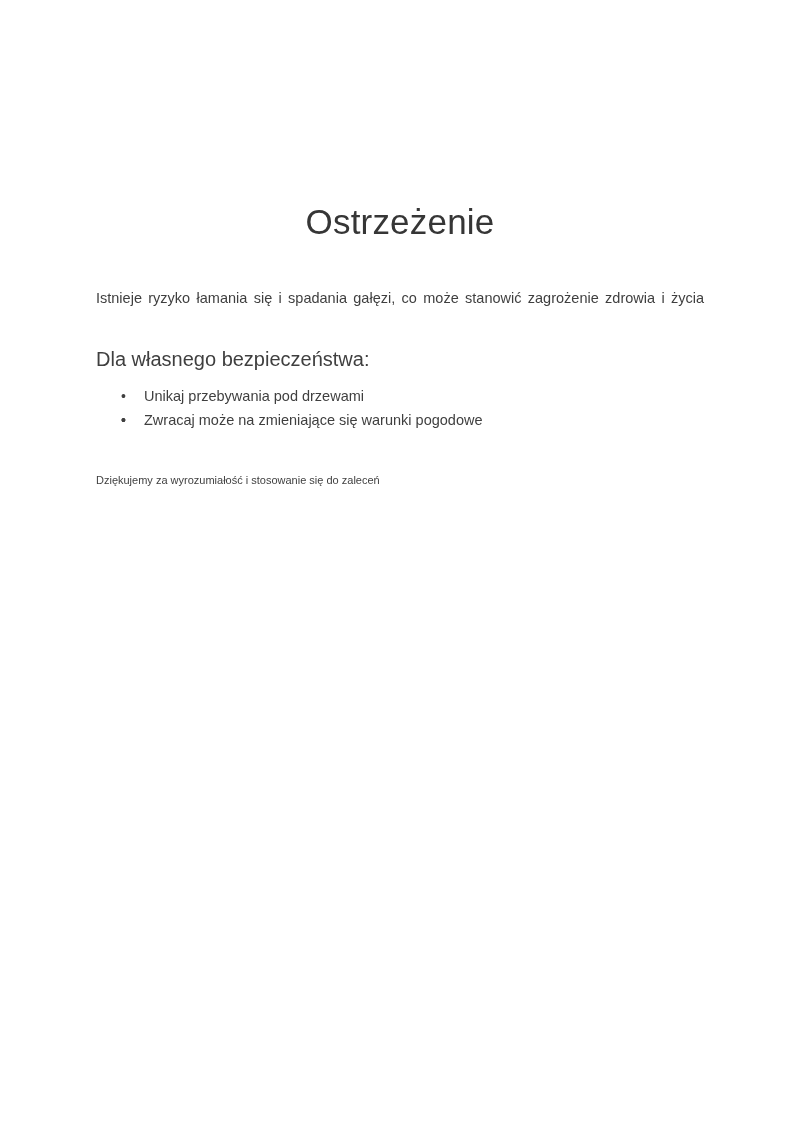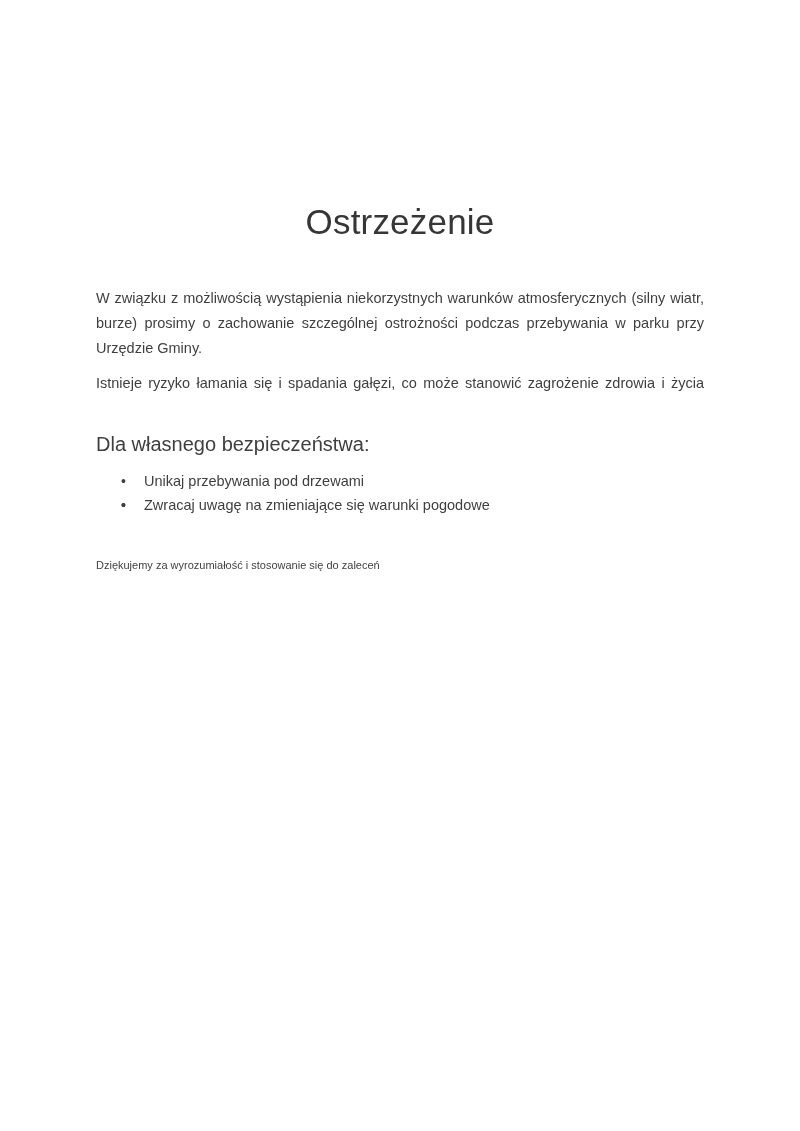--- a/index.html
+++ b/index.html
@@ -67,41 +67,36 @@
     margin: 36px 0 0 0;
   }
 </style>
 </head>
 <body>
 
 <div class="page">
 
   <h1 class="title">Ostrzeżenie</h1>
 
-  <div class="para">
-    <span class="jline">W związku z możliwością wystąpienia niekorzystnych warunków atmosferycznych (silny wiatr,</span>
-    <span class="jline">burze) prosimy o zachowanie szczególnej ostrożności podczas przebywania w parku przy</span>
-    <span class="pline">Urzędzie Gminy.</span>
-  </div>
 
   <div class="para">
     <span class="jline">Istnieje ryzyko łamania się i spadania gałęzi, co może stanowić zagrożenie zdrowia i życia</span>
   </div>
 
   <div class="section-label">Dla własnego bezpieczeństwa:</div>
 
   <ul class="bullets">
     <li>
       <span class="bullet">•</span>
       <span class="li-text">Unikaj przebywania pod drzewami</span>
     </li>
     <li>
       <span class="bullet">•</span>
     </li>
     <li>
       <span class="bullet">•</span>
-      <span class="li-text">Zwracaj uwagę na zmieniające się warunki pogodowe</span>
+      <span class="li-text">Zwracaj może na zmieniające się warunki pogodowe</span>
     </li>
   </ul>
 
   <div class="closing">Dziękujemy za wyrozumiałość i stosowanie się do zaleceń</div>
 
 </div>
 
 </body></html>

